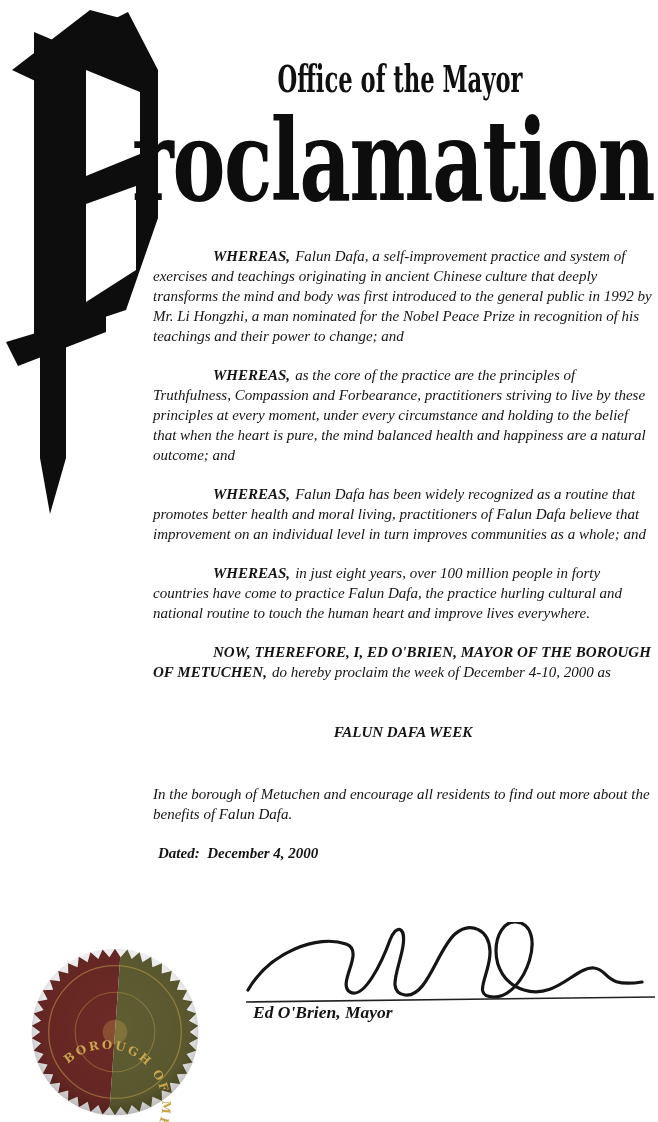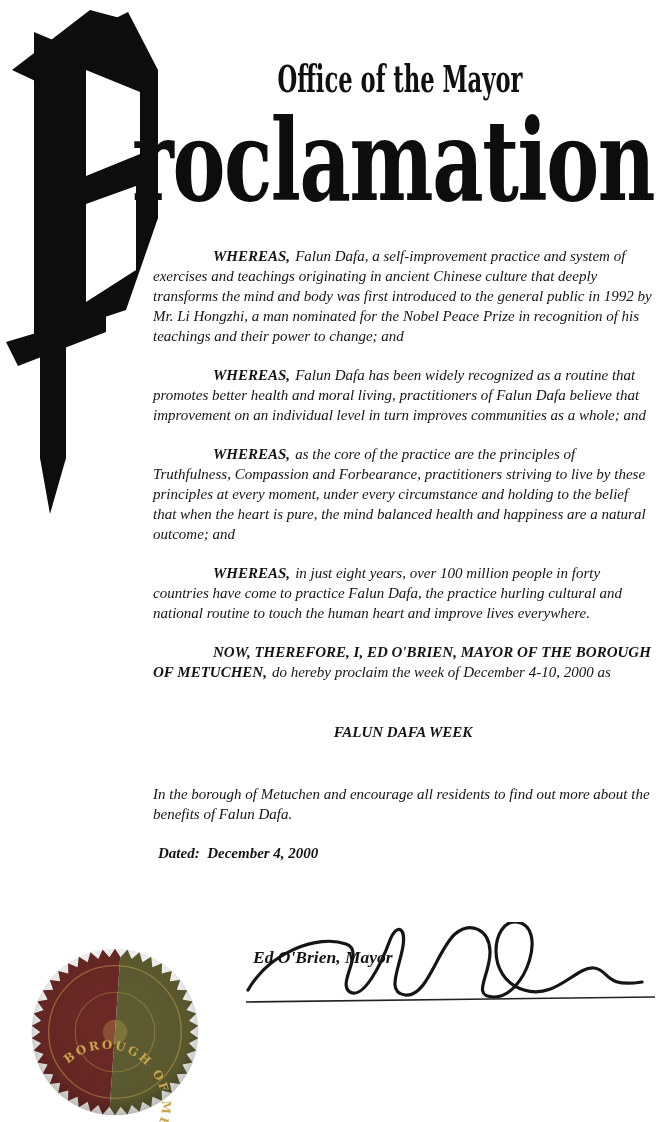--- a/index.html
+++ b/index.html
@@ -19,21 +19,21 @@
     font-style:italic;font-size:15px;line-height:20px;color:#141414;
   }
   .para{margin:0 0 19px 0;text-indent:60px;}
   .lead{font-weight:700;padding-right:5px;}
   .week-line{text-align:center;text-indent:0;font-weight:600;margin-top:40px;}
   .tail-line{text-indent:0;margin-top:42px;}
   .dated{margin-top:2px;font-weight:700;white-space:pre-wrap;text-indent:5px;}
   
   .sig-svg{position:absolute;left:232px;top:922px;}
   .signer-name{
-    position:absolute;left:253px;top:947px;font-style:italic;font-weight:600;
+    position:absolute;left:253px;top:1002px;font-style:italic;font-weight:600;
     font-size:17.5px;color:#141414;
   }
   
   .seal-svg{position:absolute;left:24px;top:942px;}
   .seal-svg text{font-family:"DejaVu Serif",serif;font-weight:bold;font-size:12.5px;letter-spacing:2.5px;}
 </style>
 </head>
 <body>
 
 <div class="page">
@@ -58,25 +58,25 @@
     <text x="2" y="106" font-size="112" textLength="522" lengthAdjust="spacingAndGlyphs">roclamation</text>
   </svg>
 
   <div class="body-copy">
 
     <div class="para">
       <span class="lead">WHEREAS,</span><span>Falun Dafa, a self-improvement practice and system of exercises and teachings originating in ancient Chinese culture that deeply transforms the mind and body was first introduced to the general public in 1992 by Mr. Li Hongzhi, a man nominated for the Nobel Peace Prize in recognition of his teachings and their power to change; and</span>
     </div>
 
     <div class="para">
-      <span class="lead">WHEREAS,</span><span>Falun Dafa has been widely recognized as a routine that promotes better health and moral living, practitioners of Falun Dafa believe that improvement on an individual level in turn improves communities as a whole; and</span>
+      <span class="lead">WHEREAS,</span><span>as the core of the practice are the principles of Truthfulness, Compassion and Forbearance, practitioners striving to live by these principles at every moment, under every circumstance and holding to the belief that when the heart is pure, the mind balanced health and happiness are a natural outcome; and</span>
     </div>
 
     <div class="para">
-      <span class="lead">WHEREAS,</span><span>as the core of the practice are the principles of Truthfulness, Compassion and Forbearance, practitioners striving to live by these principles at every moment, under every circumstance and holding to the belief that when the heart is pure, the mind balanced health and happiness are a natural outcome; and</span>
+      <span class="lead">WHEREAS,</span><span>Falun Dafa has been widely recognized as a routine that promotes better health and moral living, practitioners of Falun Dafa believe that improvement on an individual level in turn improves communities as a whole; and</span>
     </div>
 
     <div class="para">
       <span class="lead">WHEREAS,</span><span>in just eight years, over 100 million people in forty countries have come to practice Falun Dafa, the practice hurling cultural and national routine to touch the human heart and improve lives everywhere.</span>
     </div>
 
     <div class="para">
       <span class="lead">NOW, THEREFORE, I, ED O'BRIEN, MAYOR OF THE BOROUGH OF METUCHEN,</span><span>do hereby proclaim the week of December 4-10, 2000 as</span>
       <div class="week-line">FALUN DAFA WEEK</div>
       <div class="tail-line">In the borough of Metuchen and encourage all residents to find out more about the benefits of Falun Dafa.</div>

